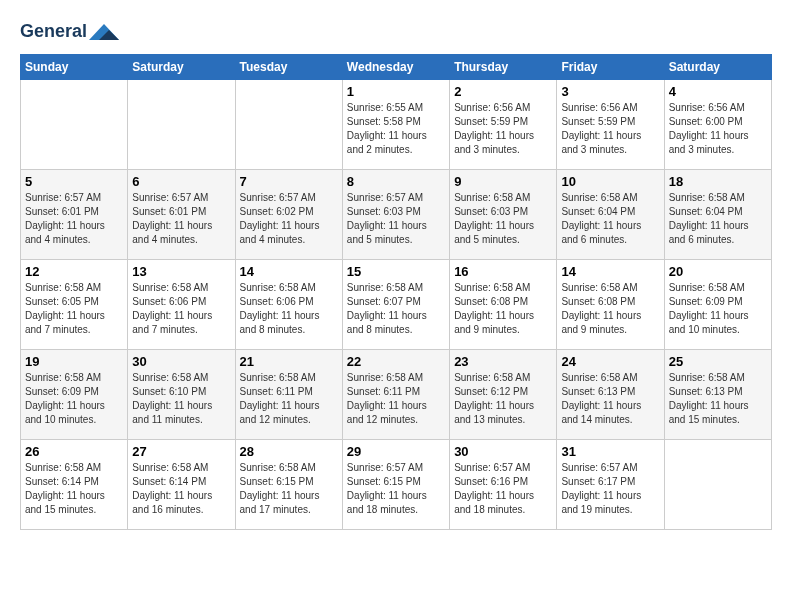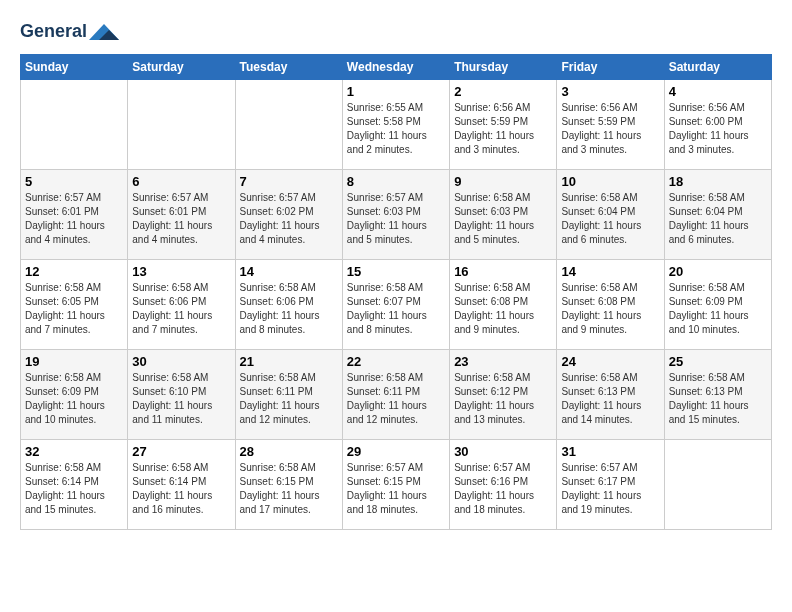--- a/index.html
+++ b/index.html
@@ -233,21 +233,21 @@
           <span class="day-number">24</span>
           <div class="day-info">Sunrise: 6:58 AM<br>Sunset: 6:13 PM<br>Daylight: 11 hours and 14 minutes.</div>
         </td>
         <td>
           <span class="day-number">25</span>
           <div class="day-info">Sunrise: 6:58 AM<br>Sunset: 6:13 PM<br>Daylight: 11 hours and 15 minutes.</div>
         </td>
       </tr>
       <tr class="week-row">
         <td>
-          <span class="day-number">32</span>
+          <span class="day-number">26</span>
           <div class="day-info">Sunrise: 6:58 AM<br>Sunset: 6:14 PM<br>Daylight: 11 hours and 15 minutes.</div>
         </td>
         <td>
           <span class="day-number">27</span>
           <div class="day-info">Sunrise: 6:58 AM<br>Sunset: 6:14 PM<br>Daylight: 11 hours and 16 minutes.</div>
         </td>
         <td>
           <span class="day-number">28</span>
           <div class="day-info">Sunrise: 6:58 AM<br>Sunset: 6:15 PM<br>Daylight: 11 hours and 17 minutes.</div>
         </td>

